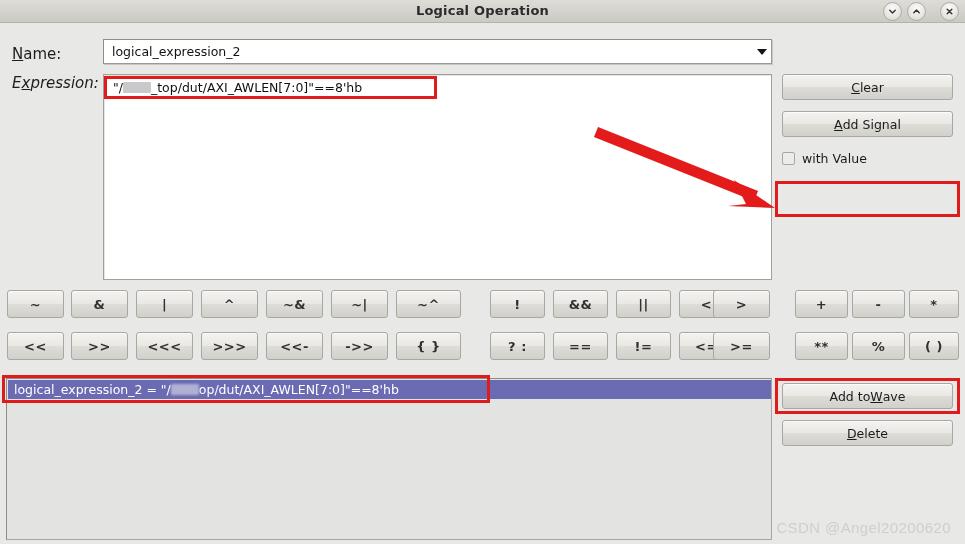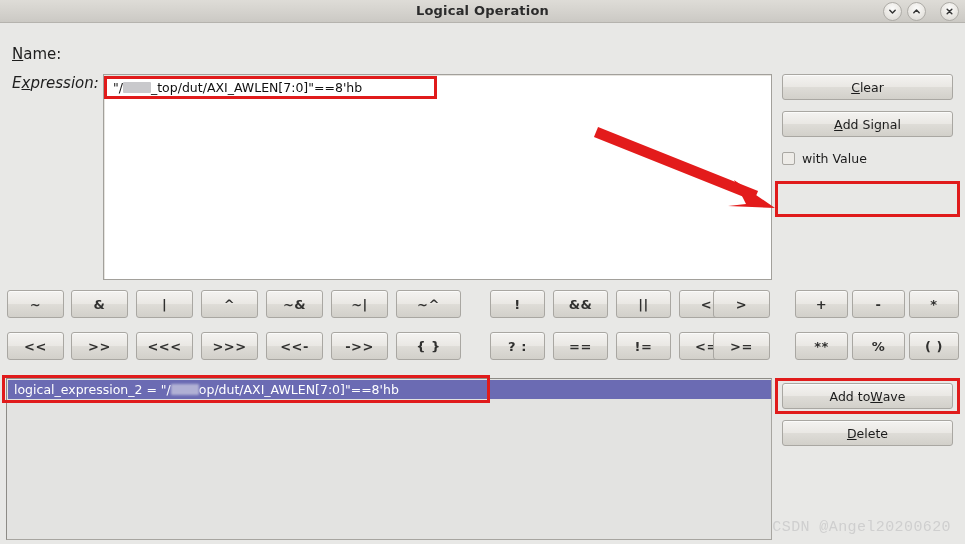--- a/index.html
+++ b/index.html
@@ -229,21 +229,21 @@
     background: #b0b0d4;
     filter: blur(0.9px);
   }
 
   
   .watermark {
     position: absolute;
     right: 14px; bottom: 8px;
     font-size: 15px;
     color: #cfcfcf;
-    font-family: Liberation Mono, monospace;
+    font-family: Liberation Sans, sans-serif;
     letter-spacing: 0.4px;
     user-select: none;
   }
 </style>
 </head>
 <body>
 
 <div id="app">
 
   <div class="titlebar">
@@ -261,20 +261,24 @@
       </div>
       <div class="wbtn close">
         <svg width="9" height="9" viewBox="0 0 10 10">
             <path d="M2.4 2.4 L7.6 7.6 M7.6 2.4 L2.4 7.6" fill="none" stroke="#333" stroke-width="1.6" stroke-linecap="round"></path>
           </svg>
       </div>
     </div>
   </div>
 
   <div class="label lbl-name"><span class="mn">N</span>ame:</div>
+  <div class="name-combo">
+    <span class="val">logical_expression_2</span>
+    <span class="combo-arrow"></span>
+  </div>
 
   <div class="label lbl-expr">E<span class="mn">x</span>pression:</div>
   <div class="expr-box">
     <div class="expr-text"><span>"/</span><span class="redact"></span><span>_top/dut/AXI_AWLEN[7:0]"==8'hb</span></div>
   </div>
 
   <div class="redbox" style="left:104px; top:76px; width:333px; height:23px;"></div>
 
   <svg class="arrow-svg" viewBox="0 0 230 100">
     <path d="M26 14 L186 78" stroke="#e31b1b" stroke-width="11" stroke-linecap="butt"></path>

